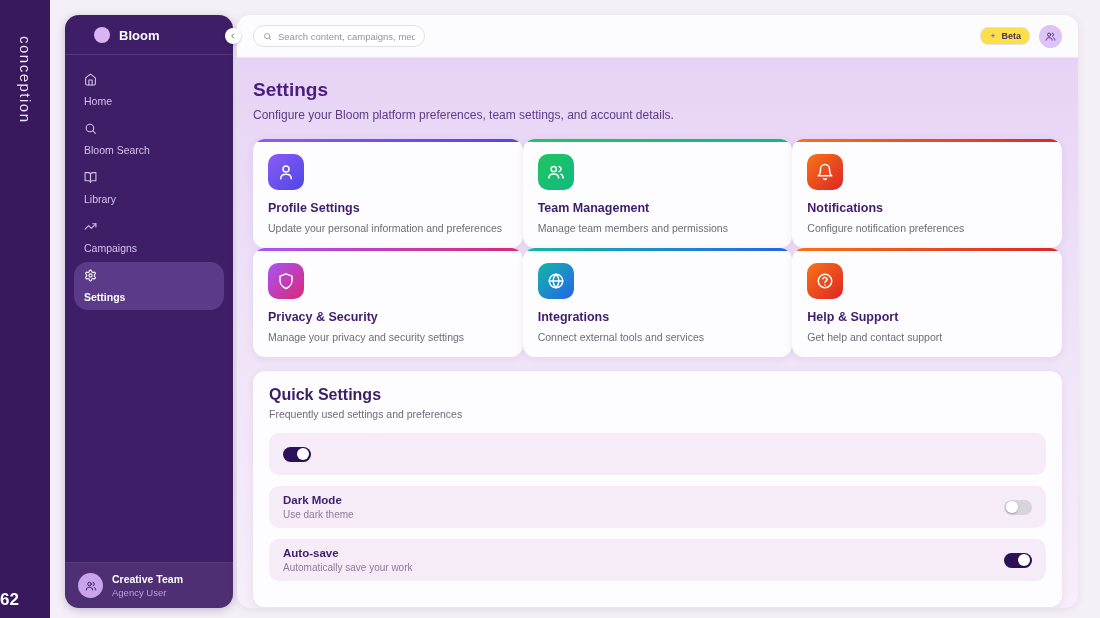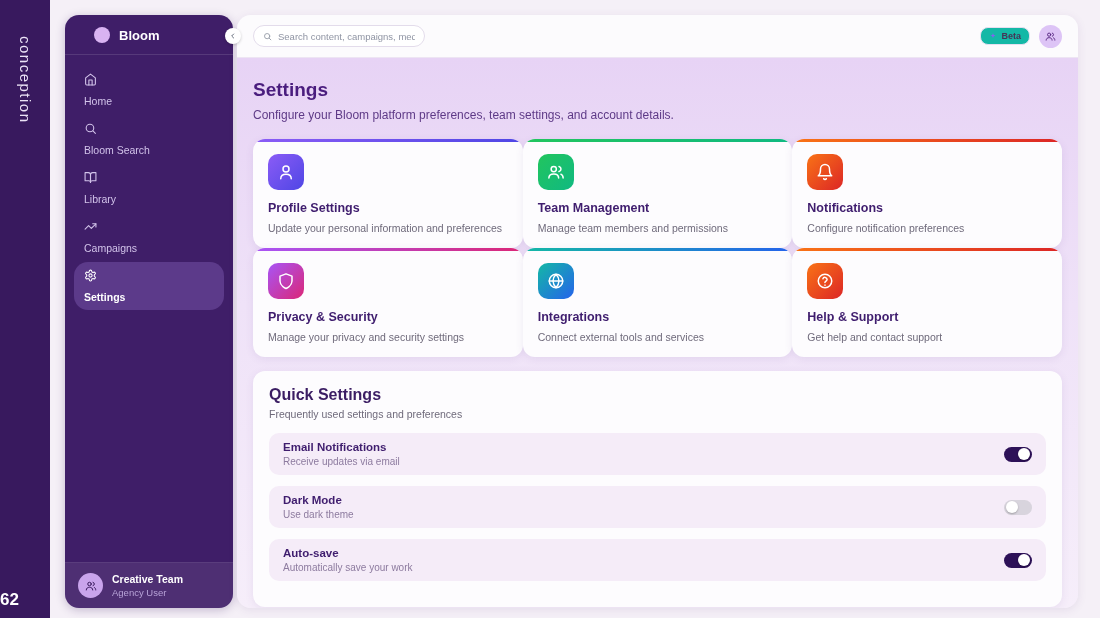--- a/index.html
+++ b/index.html
@@ -44,21 +44,21 @@
     box-shadow:0 2px 10px rgba(90,50,130,.10); }
   .topbar { height:43px; flex-shrink:0; background:#fcfbfd; border-bottom:1px solid #ede5f3;
     display:flex; align-items:center; padding:0 16px; }
   .search-box { display:flex; align-items:center; gap:6px; width:172px; height:22px;
     border:1px solid #e3dceb; border-radius:11px; background:#fff; padding:0 9px; color:#9aa0ab; }
   .search-box input { border:none; outline:none; width:100%; font-size:9.5px; color:#4b5563;
     font-family:"Liberation Sans", sans-serif; background:transparent; }
   .search-box input::placeholder { color:#8f94a3; }
   .topbar-right { margin-left:auto; display:flex; align-items:center; gap:9px; }
   .beta-badge { display:flex; align-items:center; gap:4px; border:1px solid #e6dff0; border-radius:8px;
-    padding:3px 8px; background:#14b8a6; font-size:9px; font-weight:700; color:#463457; }
+    padding:3px 8px; background:#fde047; font-size:9px; font-weight:700; color:#463457; }
   .beta-badge .spark { color:#8b5cf6; }
   .topbar-avatar { width:23px; height:23px; border-radius:50%; background:#ddc4f6; border:none;
     display:flex; align-items:center; justify-content:center; color:#53217f; cursor:pointer; }
 
   .content { flex:1; background:linear-gradient(180deg,#e7d3f5 0%,#efe2f8 45%,#f6eefa 100%);
     padding:16px; overflow:hidden; }
   .page-title { font-size:19px; font-weight:700; color:#4a1d7e; margin:5px 0 7px; }
   .page-subtitle { font-size:12px; color:#5e3a87; margin-bottom:17px; }
 
   .cards-grid { display:grid; grid-template-columns:repeat(3,1fr); margin-bottom:14px; }
@@ -290,24 +290,20 @@
           <div class="card-desc">Get help and contact support</div>
         </div>
       </div>
     </div>
 
     <div class="quick-panel">
       <div class="quick-title">Quick Settings</div>
       <div class="quick-sub">Frequently used settings and preferences</div>
 
       <div class="setting-row">
-        <span>
-          <div class="row-label">Email Notifications</div>
-          <div class="row-desc">Receive updates via email</div>
-        </span>
         <button class="toggle on">
             <span class="knob"></span>
           </button>
       </div>
 
       <div class="setting-row">
         <span>
           <div class="row-label">Dark Mode</div>
           <div class="row-desc">Use dark theme</div>
         </span>

